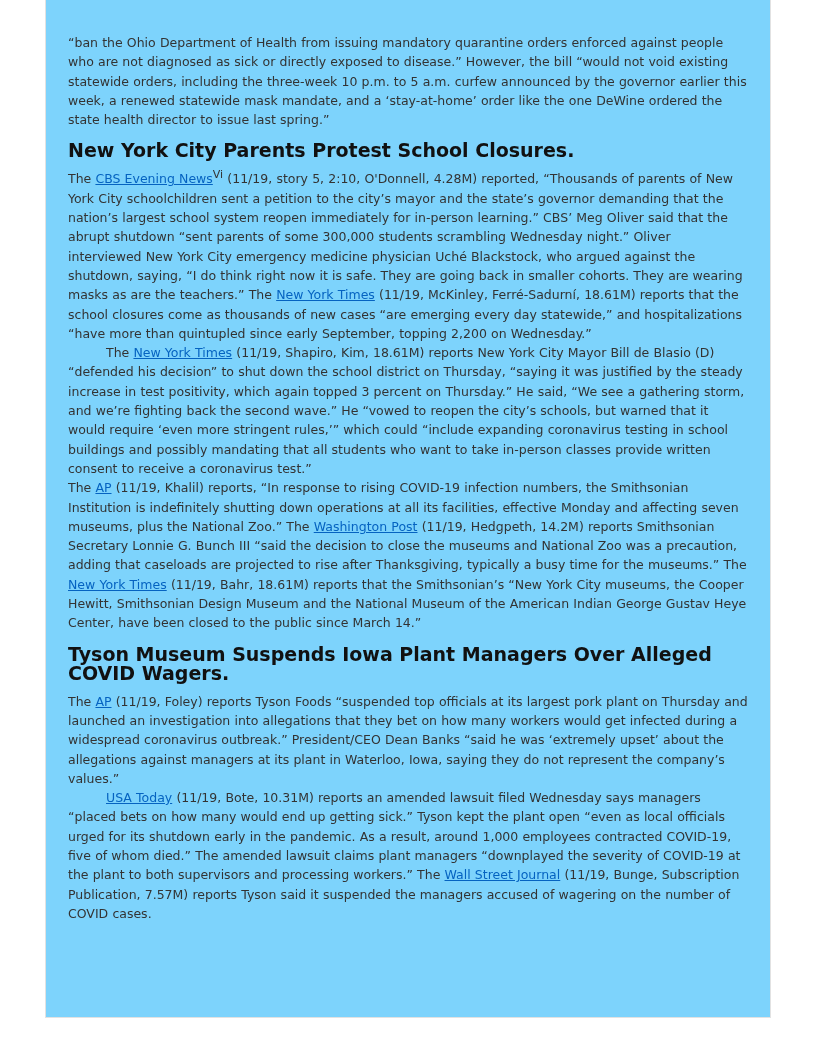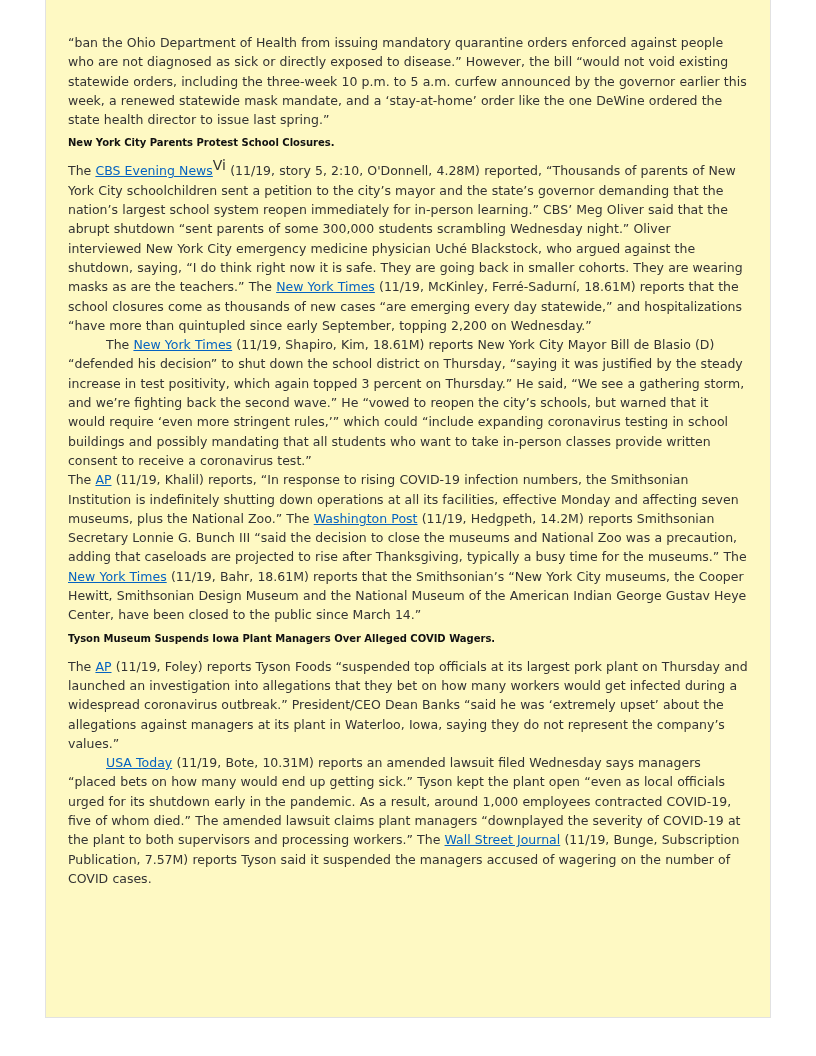--- a/index.html
+++ b/index.html
@@ -20,46 +20,46 @@
     left: 45px;
     top: 0;
     width: 726px;
     height: 1018px;
     box-sizing: border-box;
     border-left: 1px solid #e2e2e2;
     border-right: 1px solid #e2e2e2;
     border-bottom: 1px solid #e2e2e2;
     padding: 33px 22px 0 22px;
     overflow: hidden;
-    background: #fef9c3;
+    background: #7dd3fc;
   }
   .para {
     font-size: 12.5px;
     line-height: 19.3px;
     margin: 0;
     color: #333333;
     text-align: left;
     word-spacing: 0.2px;
   }
   .para.indent {
     text-indent: 38px;
   }
   .heading {
-    font-size: 10px;
+    font-size: 19px;
     line-height: 19px;
     font-weight: bold;
     color: #111111;
-    margin: 4px 0 9px 0;
+    margin: 12px 0 9px 0;
   }
   .doc-link {
     color: var(--link-color, #0563C1);
     cursor: pointer;
   }
   .sup {
-    font-size: 14px;
+    font-size: 11px;
     vertical-align: super;
     line-height: 0;
     color: #333333;
   }
 </style>
 </head>
 <body>
 
 <div class="page">
   <p class="para"><span>“ban the Ohio Department of Health from issuing mandatory quarantine orders enforced against people who are not diagnosed as sick or directly exposed to disease.” However, the bill “would not void existing statewide orders, including the three-week 10 p.m. to 5 a.m. curfew announced by the governor earlier this week, a renewed statewide mask mandate, and a ‘stay-at-home’ order like the one DeWine ordered the state health director to issue last spring.”</span></p>

